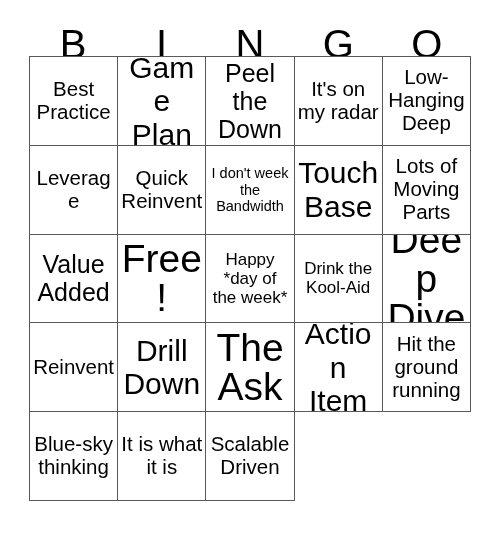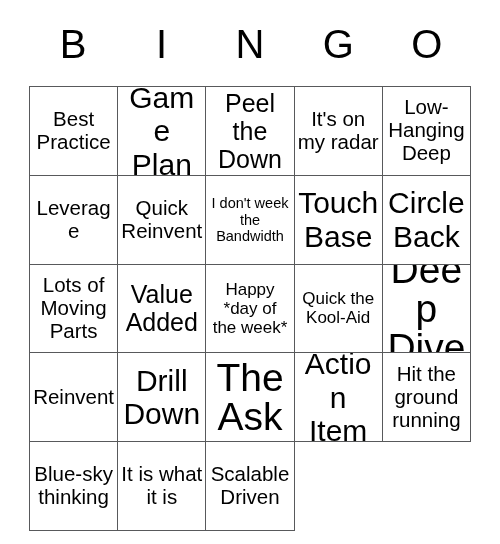--- a/index.html
+++ b/index.html
@@ -41,21 +41,21 @@
     line-height: 1;
     font-weight: 400;
     letter-spacing: 0px;
     color: #000000;
   }
 
   
   .grid {
     position: absolute;
     left: 29px;
-    top: 86px;
+    top: 56px;
     width: 442px;
     height: 445px;
     box-sizing: border-box;
     display: grid;
     grid-template-columns: repeat(5, 1fr);
     grid-template-rows: repeat(5, 1fr);
     border-top: 1.5px solid #58595b;
     border-left: 1.5px solid #58595b;
     background: #ffffff;
   }
@@ -121,34 +121,34 @@
       </div>
       <div class="cell fs-md">
         <span class="cell-text">Quick Reinvent</span>
       </div>
       <div class="cell fs-xs">
         <span class="cell-text">I don't week the Bandwidth</span>
       </div>
       <div class="cell fs-xl">
         <span class="cell-text">Touch Base</span>
       </div>
-      <div class="cell fs-xl">
-        <span class="cell-text">Circle Back</span>
-      </div>
       <div class="cell fs-md">
         <span class="cell-text">Lots of Moving Parts</span>
       </div>
       <div class="cell fs-lg">
         <span class="cell-text">Value Added</span>
       </div>
+      <div class="cell fs-xxl">
+        <span class="cell-text">Free!</span>
+      </div>
       <div class="cell fs-sm">
         <span class="cell-text">Happy *day of the week*</span>
       </div>
       <div class="cell fs-sm">
-        <span class="cell-text">Quick the Kool-Aid</span>
+        <span class="cell-text">Drink the Kool-Aid</span>
       </div>
       <div class="cell fs-xxl">
         <span class="cell-text">Deep Dive</span>
       </div>
       <div class="cell fs-md">
         <span class="cell-text">Reinvent</span>
       </div>
       <div class="cell fs-xl">
         <span class="cell-text">Drill Down</span>
       </div>

